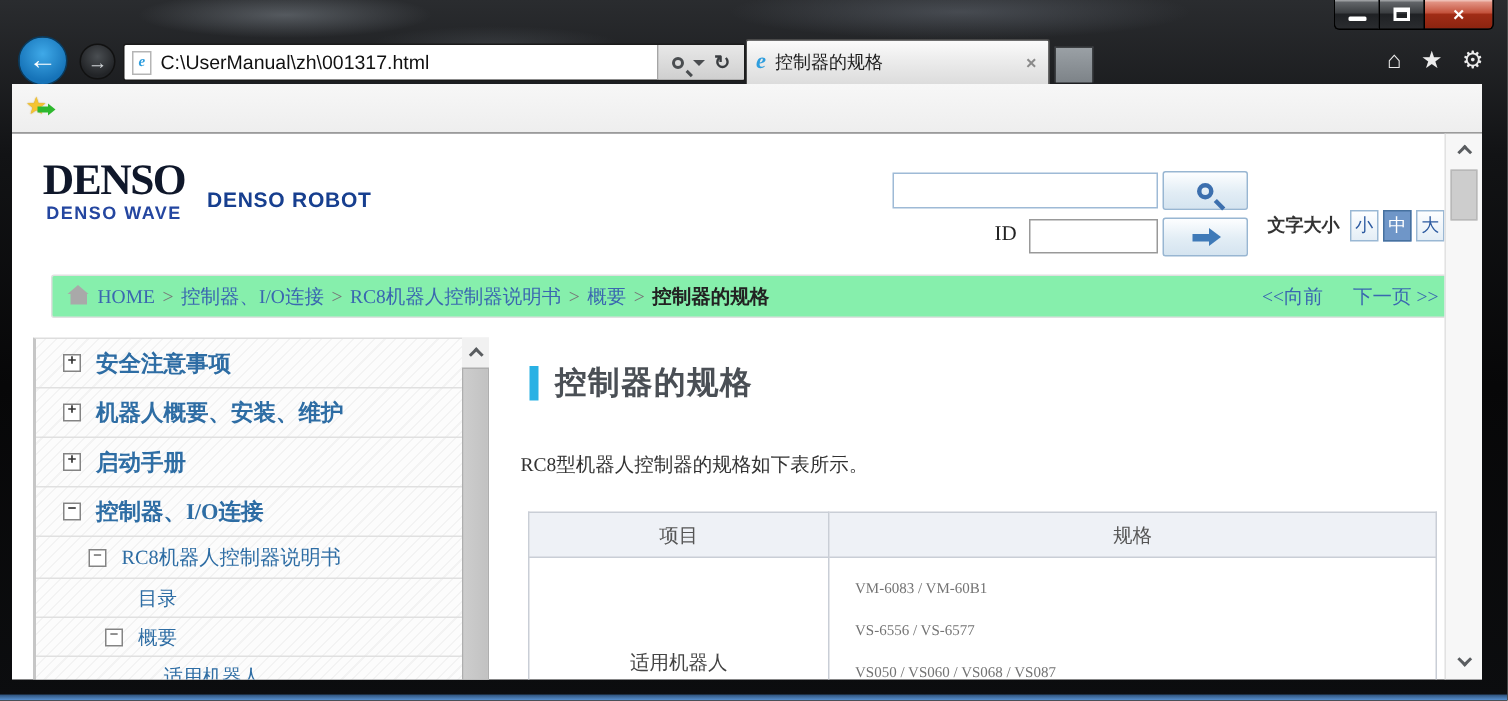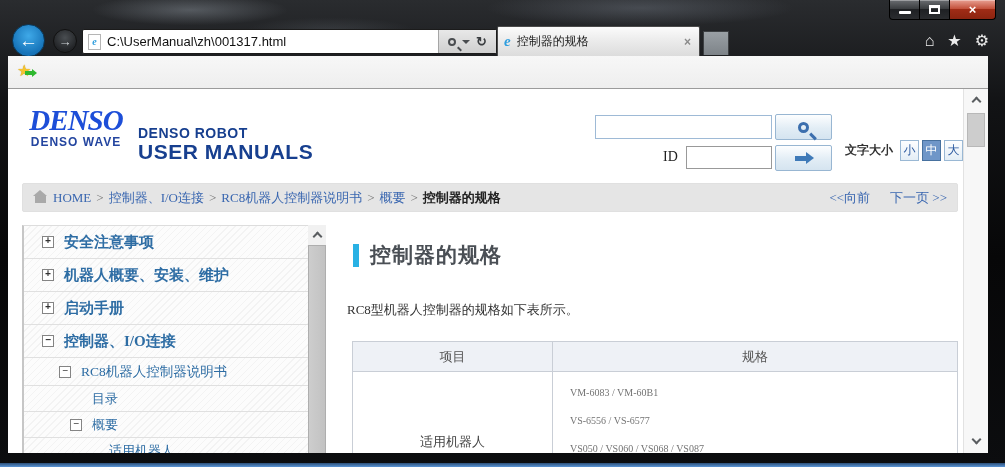--- a/index.html
+++ b/index.html
@@ -72,21 +72,21 @@
   .green-arrow { position:absolute; left:8px; top:8px; width:7px; height:4px; background:#2eb82e; }
   .green-arrow::after { content:''; position:absolute; left:7px; top:-2px;
     border-left:5px solid #2eb82e; border-top:4px solid transparent; border-bottom:4px solid transparent; }
 
   
   .page { position:absolute; left:8px; top:89px; width:980px; height:364px; background:#fff;
     overflow:hidden; font-family:"Liberation Serif", serif; }
 
   
   .logo-brand { position:absolute; left:14px; top:16px; width:108px; text-align:center; }
-  .brand-denso { font-size:29px; font-weight:bold; font-style:italic; color:#1d4ed8; letter-spacing:-1px; line-height:30px; }
+  .brand-denso { font-size:29px; font-weight:bold; color:#0f172a; letter-spacing:-1px; line-height:30px; }
   .brand-wave { font-size:12px; font-weight:bold; color:#2446a0; letter-spacing:1px; font-family:"Liberation Sans",sans-serif; }
   .product { position:absolute; left:130px; top:20px; color:#173f8f; font-family:"Liberation Sans",sans-serif; }
   .product-l1 { font-size:14px; font-weight:bold; letter-spacing:.5px;margin-top:16px; }
   .product-l2 { font-size:21px; font-weight:bold; letter-spacing:.5px; line-height:22px; }
 
   
   .menu-select { position:absolute; left:385px; top:26px; width:190px; height:23px; background:#fff;
     border:1px solid #7f9db9; display:flex; align-items:center; font-family:"Liberation Sans",sans-serif; }
   .menu-select .sel-label { flex:1; font-size:13px; color:#222; padding-left:4px; }
   .sel-btn { width:19px; height:100%; background:linear-gradient(180deg,#f6f9fc,#dfe6ec);
@@ -110,21 +110,21 @@
   .arrow-right::after { content:''; position:absolute; left:11px; top:-4px;
     border-left:8px solid #3f7ab8; border-top:6px solid transparent; border-bottom:6px solid transparent; }
   .textsize { position:absolute; left:837px; top:51px; display:flex; align-items:center; gap:3px;
     font-family:"Liberation Sans",sans-serif; }
   .ts-label { font-size:12px; font-weight:bold; color:#333; margin-right:4px; }
   .ts-btn { width:19px; height:21px; font-size:12px; display:flex; align-items:center; justify-content:center;
     border:1px solid #9ab8d4; background:linear-gradient(180deg,#fdfeff,#e4eef6); color:#2c5aa0; }
   .ts-btn.sel { background:#6f96c8; border-color:#47719f; color:#fff; }
 
   
-  .bc-bar { position:absolute; left:14px; top:94px; width:936px; height:29px; background:#e5e5e5;
+  .bc-bar { position:absolute; left:26px; top:94px; width:936px; height:29px; background:#86efac;
     border:1px solid #e0e0e0; border-radius:2px; display:flex; align-items:center; padding:0 10px; font-size:13px; }
   .house { width:11px; height:7px; background:#a9a9a9; position:relative; margin:4px 7px 0 2px; }
   .house::before { content:''; position:absolute; left:-2px; top:-6px;
     border-left:7.5px solid transparent; border-right:7.5px solid transparent; border-bottom:6px solid #a9a9a9; }
   .bc-links { display:flex; align-items:center; flex:1; white-space:nowrap; overflow:hidden; }
   .bc-link { color:#3a67b0; }
   .bc-sep { color:#777; margin:0 5px; }
   .bc-current { color:#222; font-weight:bold; }
   .pager { display:flex; align-items:center; gap:20px; }
   .pager a, .pager span.pl { color:#3a67b0; text-decoration:none; font-size:13px; white-space:nowrap; }
@@ -227,21 +227,20 @@
   </div>
 
   <div class="page">
 
     <div class="logo-brand">
       <div class="brand-denso">DENSO</div>
       <div class="brand-wave">DENSO WAVE</div>
     </div>
     <div class="product">
       <div class="product-l1">DENSO ROBOT</div>
-      <div class="product-l2">USER MANUALS</div>
     </div>
 
     <input class="search-input" type="text" style="">
     <div class="btn-lite search-btn">
       <span class="mag-blue"></span>
     </div>
     <span class="id-label">ID</span>
     <input class="id-input" type="text" style="">
     <div class="btn-lite go-btn">
       <span class="arrow-right"></span>

